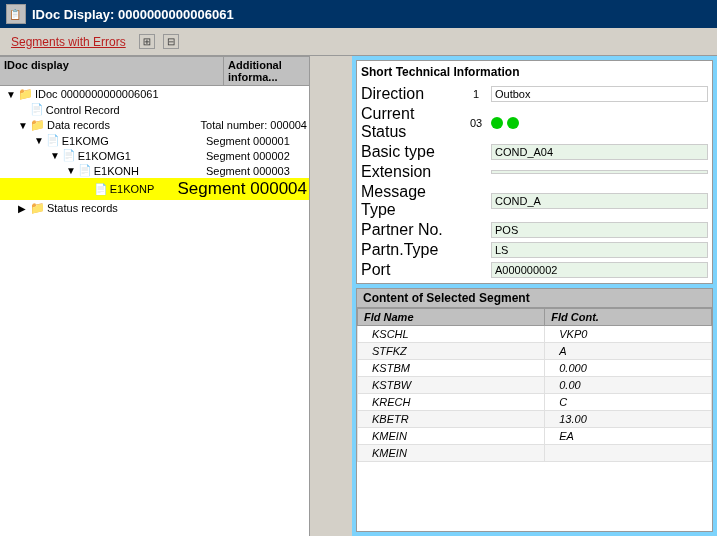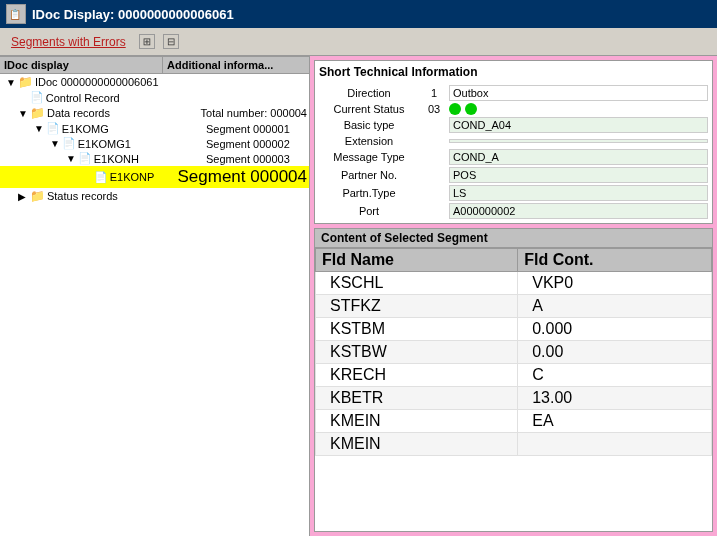--- a/index.html
+++ b/index.html
@@ -78,45 +78,45 @@
     }
     .tree-item.selected { background: #ffff00; }
     .tree-label {
       font-size: 11px;
     }
     
     .right-panel {
       flex: 1;
       display: flex;
       flex-direction: column;
-      background: #f9a8d4;
+      background: #7dd3fc;
       overflow: hidden;
+      margin-left: 42px;
     }
     .info-box {
       background: white;
       border: 1px solid #999;
       margin: 4px;
       padding: 4px;
     }
     .info-box-title {
       font-weight: bold;
       font-size: 12px;
       margin-bottom: 6px;
       color: #000;
     }
     .info-grid {
       display: grid;
       grid-template-columns: 100px 30px 1fr;
       gap: 2px 0;
       align-items: center;
     }
     .info-label {
-      font-size: 11px;
-      color: #000;
-      text-align: center;
+      font-size: 16px;
+      color: #000;
     }
     .info-value-num {
       font-size: 11px;
       color: #000;
       text-align: center;
     }
     .info-value {
       font-size: 11px;
       color: #000;
       background: #e8f4e8;
@@ -153,21 +153,22 @@
     .segment-title {
       background: #c0c0c0;
       padding: 2px 6px;
       font-weight: bold;
       font-size: 12px;
       border-bottom: 1px solid #999;
     }
     .segment-table {
       width: 100%;
       border-collapse: collapse;
-      font-size: 16px;
+      font-size: 11px;
+      font-style: italic;
     }
     .segment-table th {
       background: #c0c0c0;
       border: 1px solid #999;
       padding: 2px 6px;
       text-align: left;
       font-weight: bold;
     }
     .segment-table td {
       border: 1px solid #e0e0e0;
@@ -189,21 +190,21 @@
   <button class="toolbar-btn">Segments with Errors</button>
   <button class="toolbar-icon-btn">⊞</button>
   <button class="toolbar-icon-btn">⊟</button>
 </div>
 
 <div class="main-content">
 
   <div style="display:flex; flex-direction:column; width:310px; border-right:1px solid #999;">
 
     <div style="display:flex; background:#c0c0c0; border-bottom:1px solid #999; border-top:1px solid #999;">
-      <div style="width:163px; padding:2px 4px; font-size:11px; font-weight:bold; border-right:1px solid #999;">IDoc display</div>
+      <div style="width:224px; padding:2px 4px; font-size:11px; font-weight:bold; border-right:1px solid #999;">IDoc display</div>
       <div style="flex:1; padding:2px 4px; font-size:11px; font-weight:bold;">Additional informa...</div>
     </div>
 
     <div style="background:white; flex:1; overflow:auto;">
 
       <div class="tree-item" style="display:flex;">
         <div style="width:200px; display:flex; align-items:center;">
           <span style="display:inline-block;width:4px;"></span>
           <span style="font-size:10px; width:12px; cursor:pointer;">▼</span>
           <span style="font-size:12px; margin-right:2px;">📁</span>

